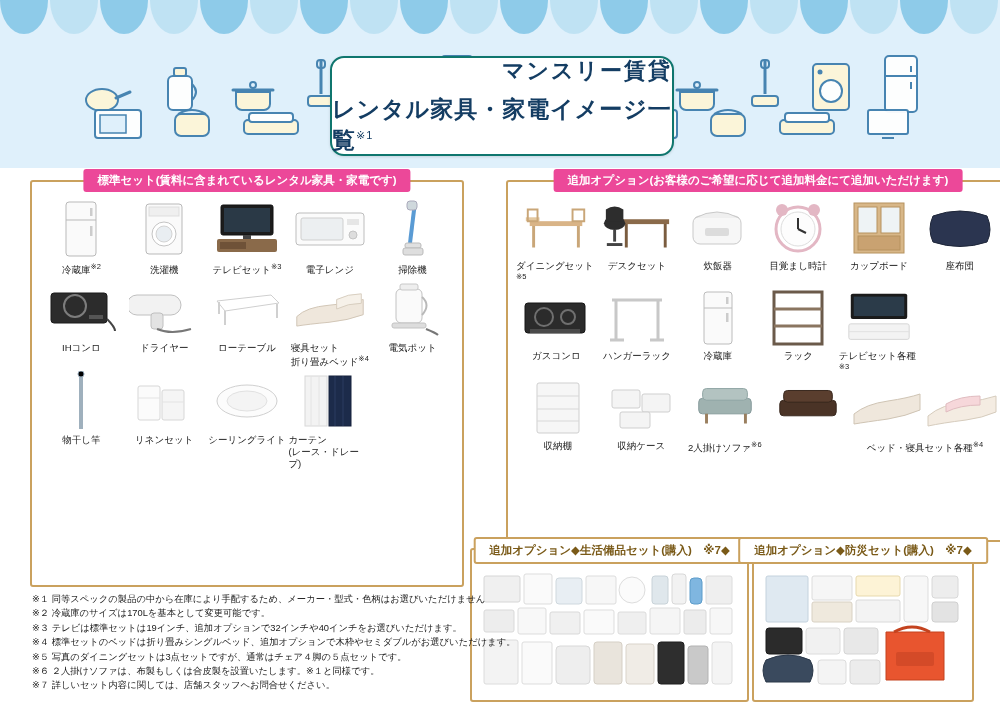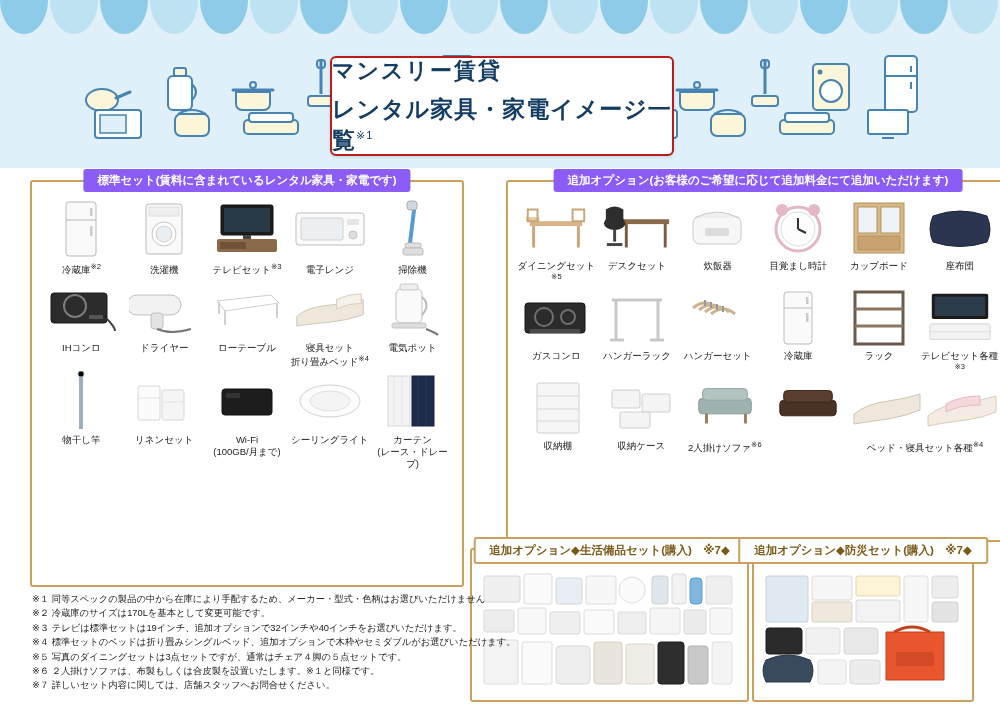--- a/index.html
+++ b/index.html
@@ -33,39 +33,39 @@
   .awning .scallop:nth-child(even){background:#bfe2f3;}
   .header-icons{
     position:absolute;top:46px;left:0;width:1000px;height:110px;
   }
   .icon-grp{position:absolute;display:flex;gap:26px;align-items:flex-end;}
   .icon-grp.left{left:82px;top:6px;}
   .icon-grp.right{right:78px;top:6px;}
   .oi{opacity:.95;}
   .title-box{
     position:absolute;left:330px;top:56px;width:340px;height:96px;
-    background:#ffffff;border:2px solid #b91c1c;
-    border-radius:6px;
-    display:flex;flex-direction:column;align-items:flex-start;justify-content:center;
+    background:#ffffff;border:2px solid #0f766e;
+    border-radius:14px;
+    display:flex;flex-direction:column;align-items:flex-end;justify-content:center;
     box-shadow:0 1px 3px rgba(0,0,0,.12);
   }
   .title-box .t1{font-size:22px;font-weight:bold;color:#143d63;letter-spacing:2px;}
   .title-box .t2{font-size:23px;font-weight:bold;color:#143d63;letter-spacing:1px;margin-top:8px;}
   .title-box .t2 sup{font-size:11px;font-weight:normal;}
 
   
   .panel{
     position:absolute;
     border:2px solid #caa15e;
     background:#ffffff;
     border-radius:3px;
   }
   .panel-title{
     position:absolute;top:-13px;left:50%;transform:translateX(-50%);
-    background:#8b5cf6;color:#fff;
+    background:#ec4899;color:#fff;
     font-size:11.5px;font-weight:bold;
     padding:4px 14px;border-radius:3px;white-space:nowrap;
   }
   .panel-title.gold{background:#ffffff;color:#7a5a18;border:2px solid #caa15e;}
 
   #panel-standard{left:30px;top:180px;width:430px;height:403px;}
   #panel-option{left:470px;top:180px;width:500px;height:358px;margin-left:36px;}
   #panel-living{left:470px;top:548px;width:275px;height:150px;}
   #panel-disaster{left:752px;top:548px;width:218px;height:150px;}
 
@@ -77,21 +77,21 @@
   #grid-option-3{grid-template-columns:repeat(5,1fr);row-gap:2px;padding-top:2px;}
 
   .item{display:flex;flex-direction:column;align-items:center;justify-content:flex-start;}
   .thumb{
     width:74px;height:62px;
     display:flex;align-items:center;justify-content:center;
     margin-bottom:2px;
   }
   #grid-option-1 .thumb,#grid-option-2 .thumb,#grid-option-3 .thumb{width:72px;height:60px;}
   .cap{
-    font-size:9.5px;line-height:1.25;text-align:center;color:#1a1a1a;
+    font-size:9.5px;line-height:1.25;color:#1a1a1a;
     white-space:pre-line;
   }
   .cap sup{font-size:7.5px;}
 
   
   .notes{
     position:absolute;left:32px;top:592px;width:430px;
     font-size:9.3px;line-height:1.55;color:#1a1a1a;
   }
   .notes div{white-space:nowrap;}
@@ -410,30 +410,20 @@
       <div class="thumb">
         <svg width="64" height="50" viewBox="0 0 64 50">
             <rect x="6" y="10" width="22" height="34" rx="2" fill="#fbfbfb" stroke="#d7d7d7"></rect>
             <rect x="30" y="14" width="22" height="30" rx="2" fill="#f5f5f5" stroke="#d7d7d7"></rect>
             <path d="M6 22 h22 M30 26 h22" stroke="#e3e3e3"></path>
           </svg>
       </div>
       <div class="cap"><span>リネンセット</span></div>
     </div>
 
-    <div class="item">
-      <div class="thumb">
-        <svg width="66" height="44" viewBox="0 0 66 44">
-            <rect x="8" y="10" width="50" height="26" rx="3" fill="#1d1d1d" stroke="#111"></rect>
-            <rect x="12" y="14" width="14" height="5" rx="1" fill="#333"></rect>
-          </svg>
-      </div>
-      <div class="cap"><span>Wi-Fi
-(100GB/月まで)</span></div>
-    </div>
 
     <div class="item">
       <div class="thumb">
         <svg width="68" height="44" viewBox="0 0 68 44">
             <ellipse cx="34" cy="22" rx="30" ry="16" fill="#fcfcfc" stroke="#d0d0d0"></ellipse>
             <ellipse cx="34" cy="22" rx="20" ry="10" fill="#f4f4f4" stroke="#e1e1e1"></ellipse>
           </svg>
       </div>
       <div class="cap"><span>シーリングライト</span></div>
     </div>
@@ -539,29 +529,20 @@
     </div>
     <div class="item">
       <div class="thumb">
         <svg width="66" height="56" viewBox="0 0 66 56">
             <path d="M8 10 h50" stroke="#c8c8c8" stroke-width="3"></path>
             <path d="M12 10 v40 M54 10 v40" stroke="#c8c8c8" stroke-width="3"></path>
             <path d="M6 50 h14 M46 50 h14" stroke="#c8c8c8" stroke-width="3"></path>
           </svg>
       </div>
       <div class="cap"><span>ハンガーラック</span></div>
-    </div>
-    <div class="item">
-      <div class="thumb">
-        <svg width="70" height="52" viewBox="0 0 70 52">
-            <path d="M10 16 q12 -10 24 0 M16 18 q12 -10 24 0 M22 20 q12 -10 24 0 M28 22 q12 -10 24 0" fill="none" stroke="#cdb38f" stroke-width="3"></path>
-            <path d="M22 8 v6 M28 10 v6 M34 12 v6 M40 14 v6" stroke="#999" stroke-width="2"></path>
-          </svg>
-      </div>
-      <div class="cap"><span>ハンガーセット</span></div>
     </div>
     <div class="item">
       <div class="thumb">
         <svg width="42" height="56" viewBox="0 0 42 56">
             <rect x="7" y="2" width="28" height="52" rx="3" fill="#fafafa" stroke="#bcbcbc"></rect>
             <path d="M7 18 h28" stroke="#bcbcbc"></path>
             <rect x="29" y="7" width="2.5" height="7" fill="#ccc"></rect>
             <rect x="29" y="23" width="2.5" height="9" fill="#ccc"></rect>
           </svg>
       </div>

